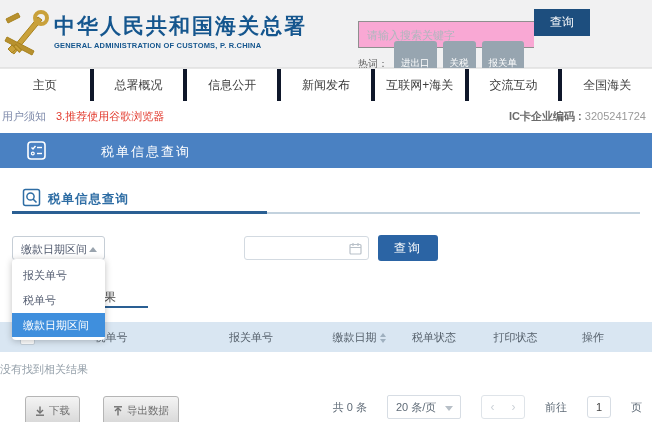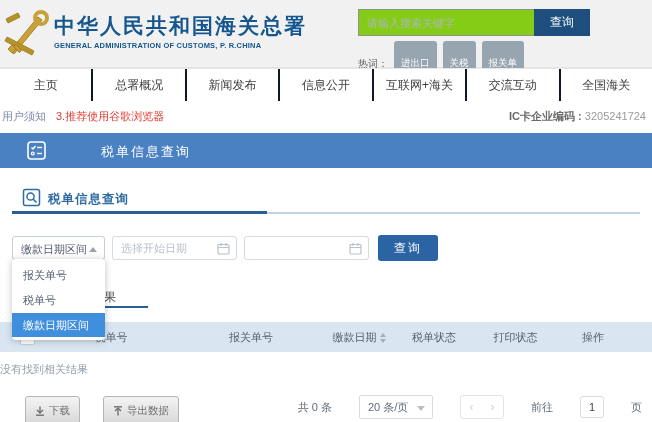--- a/index.html
+++ b/index.html
@@ -7,30 +7,30 @@
   #screen{position:relative;width:652px;height:422px;background:#fff;overflow:hidden;}
 
   
   .top-header{position:absolute;top:0;left:0;width:652px;height:67px;background:#f1f1f2;border-bottom:1px solid #e3e3e3;}
   .logo-wrap{position:absolute;left:4px;top:7px;display:flex;align-items:center;}
   .logo-key{width:46px;height:50px;flex:0 0 auto;}
   .logo-text{margin-left:4px;}
   .org-cn{font-size:21px;font-weight:bold;color:#15568e;letter-spacing:2px;line-height:24px;}
   .org-en{font-size:7.5px;font-weight:bold;color:#15568e;letter-spacing:.2px;margin-top:3px;}
   .search-box{position:absolute;left:358px;top:9px;width:232px;height:27px;display:flex;}
-  .search-input{flex:1;height:25px;border:1px solid #8f8f8f;border-right:none;padding:0 8px;font-size:11px;color:#333;outline:none;background:#84cc16;}
+  .search-input{flex:1;height:25px;border:1px solid #8f8f8f;border-right:none;padding:0 8px;font-size:11px;color:#333;outline:none;background:#f9a8d4;margin-top:12px;}
   .search-input::placeholder{color:#aeb6bd;}
   .search-btn{width:56px;background:#1d4e7e;color:#fff;font-size:12px;border:1px solid #1d4e7e;cursor:pointer;}
   .hot-row{position:absolute;left:358px;top:41px;display:flex;align-items:center;gap:6px;}
   .hot-label{font-size:10px;color:#666;}
   .hot-tag{background:#97a5b0;color:#fff;font-size:9.5px;padding:16px 7px;border-radius:3px;cursor:pointer;}
 
   
   .nav{position:absolute;top:68px;left:0;width:652px;height:32px;display:flex;background:#fff;border-top:1px solid #e8e8e8;border-bottom:1px solid #e8e8e8;}
-  .nav-item{flex:1;text-align:center;line-height:32px;font-size:12px;color:#3d3d3d;border-right:2px solid #0f172a;cursor:pointer;}
+  .nav-item{flex:1;text-align:center;line-height:32px;font-size:12px;color:#3d3d3d;border-right:4px solid #0f172a;cursor:pointer;}
   .nav-item:last-child{border-right:none;}
 
   
   .notice{position:absolute;top:101px;left:0;width:652px;height:28px;background:#fff;font-size:11px;}
   .notice-user{position:absolute;left:2px;top:8px;color:#7c88a9;}
   .notice-tip{position:absolute;left:56px;top:8px;color:#e23a2e;}
   .ic-code{position:absolute;right:6px;top:8px;color:#9a9a9a;}
   .ic-code b{color:#6a6a6a;}
 
   
@@ -76,21 +76,21 @@
   .sort-up{border-bottom:4px solid #9fb0bf;margin-bottom:2px;}
   .sort-down{border-top:4px solid #9fb0bf;}
 
   
   .empty{position:absolute;left:0;top:355px;width:652px;height:28px;line-height:28px;text-align:left;font-size:11px;color:#95a0aa;}
 
   
   .btn-gray{position:absolute;top:396px;height:30px;border:1px solid #b5b5b5;border-radius:3px;background:linear-gradient(#f4f4f4,#d6d6d6);color:#707070;font-size:10.5px;display:flex;align-items:center;gap:4px;padding:0 9px;cursor:pointer;box-sizing:border-box;}
   .btn-download{left:25px;}
   .btn-export{left:103px;}
-  .pager{position:absolute;right:10px;top:395px;display:flex;align-items:center;font-size:11px;color:#5f6b77;gap:27px;}
+  .pager{position:absolute;right:10px;top:395px;display:flex;align-items:center;font-size:11px;color:#5f6b77;gap:20px;}
   .page-size{position:relative;width:74px;height:24px;border:1px solid #d7dde4;border-radius:2px;line-height:22px;padding-left:8px;box-sizing:border-box;background:#fff;cursor:pointer;}
   .caret-down{position:absolute;right:7px;top:10px;width:0;height:0;border-left:4px solid transparent;border-right:4px solid transparent;border-top:5px solid #b7bfc7;}
   .page-nav{width:44px;height:24px;border:1px solid #dfe4e9;border-radius:3px;display:flex;align-items:center;justify-content:space-around;color:#ccd2d8;background:#fff;box-sizing:border-box;font-size:12px;}
   .page-nav span{cursor:pointer;}
   .goto-input{width:24px;height:22px;border:1px solid #d7dde4;border-radius:3px;text-align:center;font-size:11px;color:#444;box-sizing:border-box;outline:none;}
 </style>
 </head>
 <body>
 
 <div id="screen">
@@ -120,22 +120,22 @@
       <span class="hot-label">热词：</span>
       <span class="hot-tag">进出口</span>
       <span class="hot-tag">关税</span>
       <span class="hot-tag">报关单</span>
     </div>
   </div>
 
   <div class="nav">
     <div class="nav-item">主页</div>
     <div class="nav-item">总署概况</div>
+    <div class="nav-item">信息公开</div>
     <div class="nav-item">新闻发布</div>
-    <div class="nav-item">信息公开</div>
     <div class="nav-item">互联网+海关</div>
     <div class="nav-item">交流互动</div>
     <div class="nav-item">全国海关</div>
   </div>
 
   <div class="notice">
     <span class="notice-user">用户须知</span>
     <span class="notice-tip">3.推荐使用谷歌浏览器</span>
     <span class="ic-code"><b>IC卡企业编码 : </b><span>3205241724</span></span>
   </div>
@@ -157,29 +157,20 @@
     <line x1="11" y1="11" x2="14.5" y2="14.5" stroke="#2e6da4" stroke-width="1.6"></line>
   </svg>
   <span class="section-title">税单信息查询</span>
   <div class="section-rule-dark"></div>
   <div class="section-rule-light"></div>
 
   <div class="field-select">
     <span>缴款日期区间</span>
     <span class="caret-up"></span>
   </div>
-  <div class="date-input date-start">
-    <input type="text" placeholder="选择开始日期" style="">
-    <svg class="cal-icon" width="13" height="13" viewBox="0 0 13 13">
-      <rect x="1" y="2.5" width="11" height="9.5" rx="1" fill="none" stroke="#b9c1c9" stroke-width="1.2"></rect>
-      <line x1="4" y1="1" x2="4" y2="4" stroke="#b9c1c9" stroke-width="1.2"></line>
-      <line x1="9" y1="1" x2="9" y2="4" stroke="#b9c1c9" stroke-width="1.2"></line>
-      <line x1="1" y1="5.5" x2="12" y2="5.5" stroke="#b9c1c9" stroke-width="1"></line>
-    </svg>
-  </div>
   <div class="date-input date-end">
     <svg class="cal-icon" width="13" height="13" viewBox="0 0 13 13">
       <rect x="1" y="2.5" width="11" height="9.5" rx="1" fill="none" stroke="#b9c1c9" stroke-width="1.2"></rect>
       <line x1="4" y1="1" x2="4" y2="4" stroke="#b9c1c9" stroke-width="1.2"></line>
       <line x1="9" y1="1" x2="9" y2="4" stroke="#b9c1c9" stroke-width="1.2"></line>
       <line x1="1" y1="5.5" x2="12" y2="5.5" stroke="#b9c1c9" stroke-width="1"></line>
     </svg>
   </div>
   <button class="query-btn">查询</button>
 

